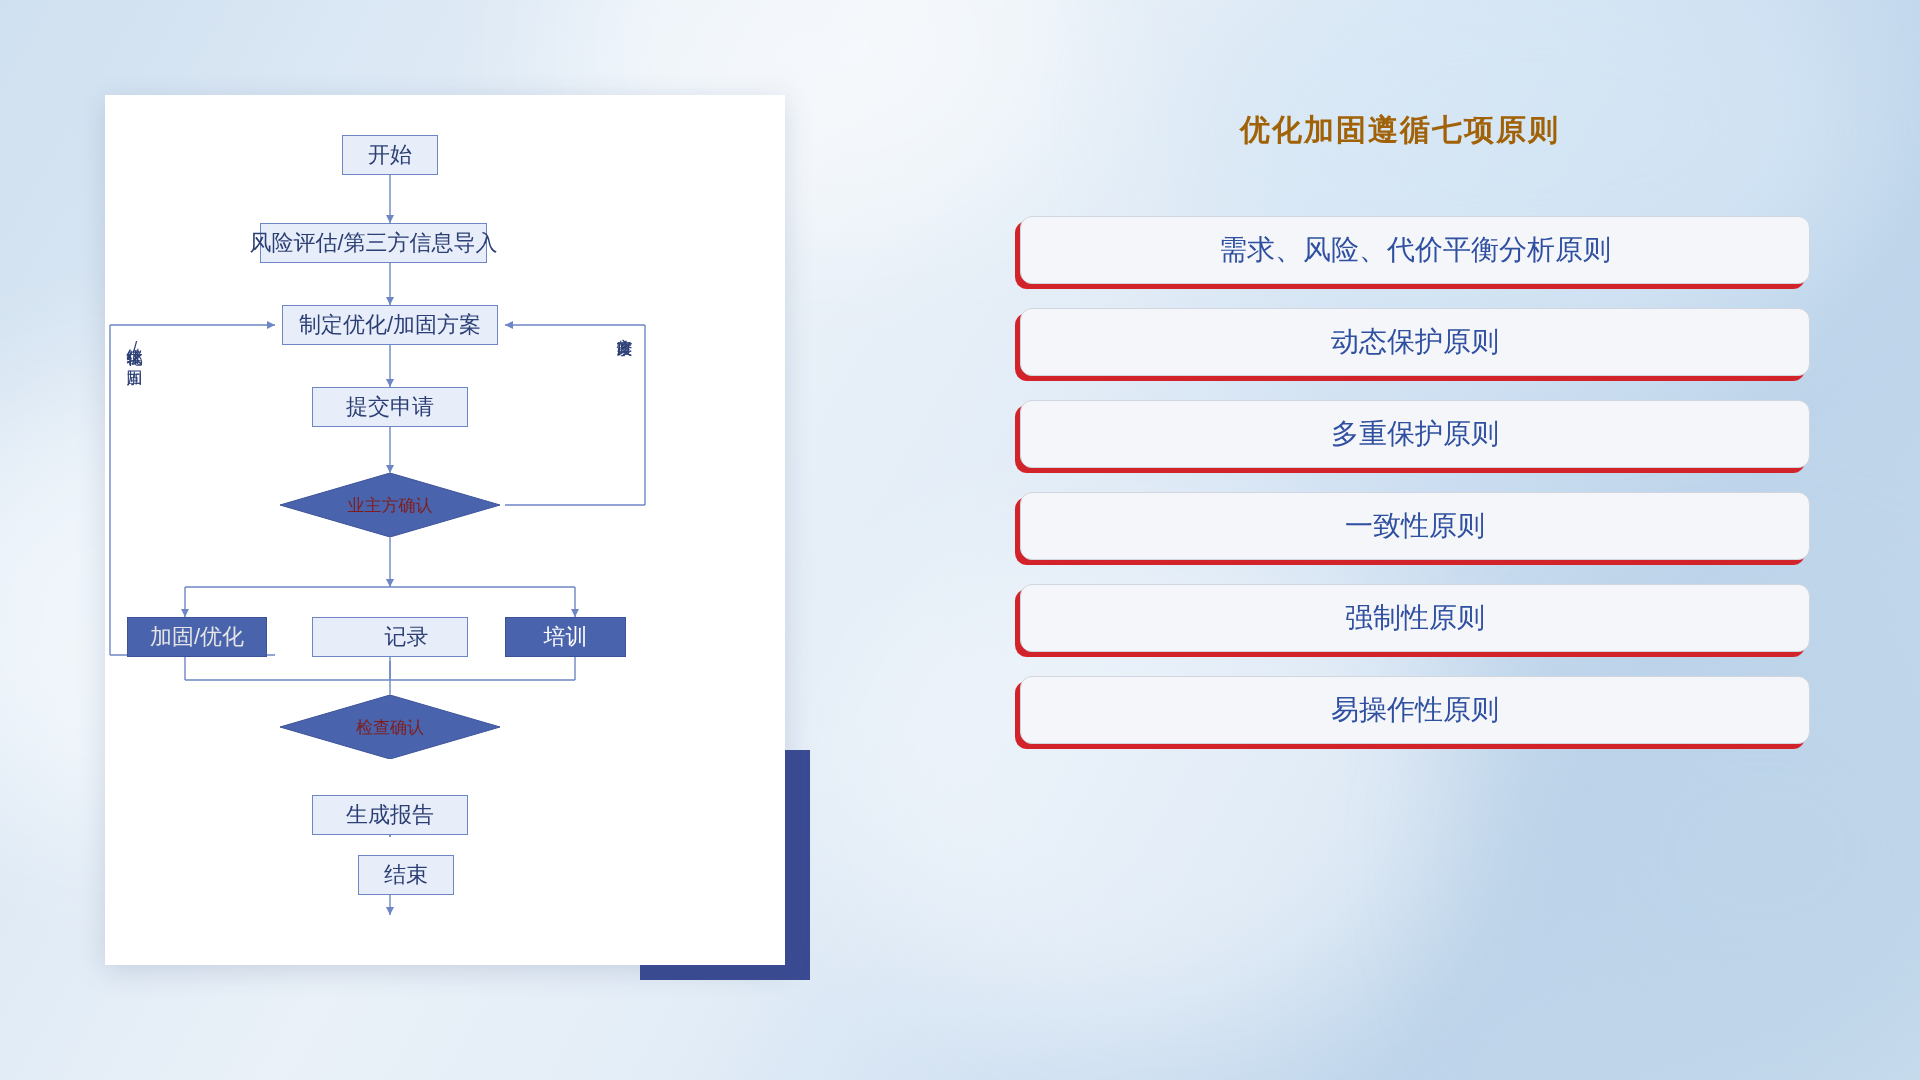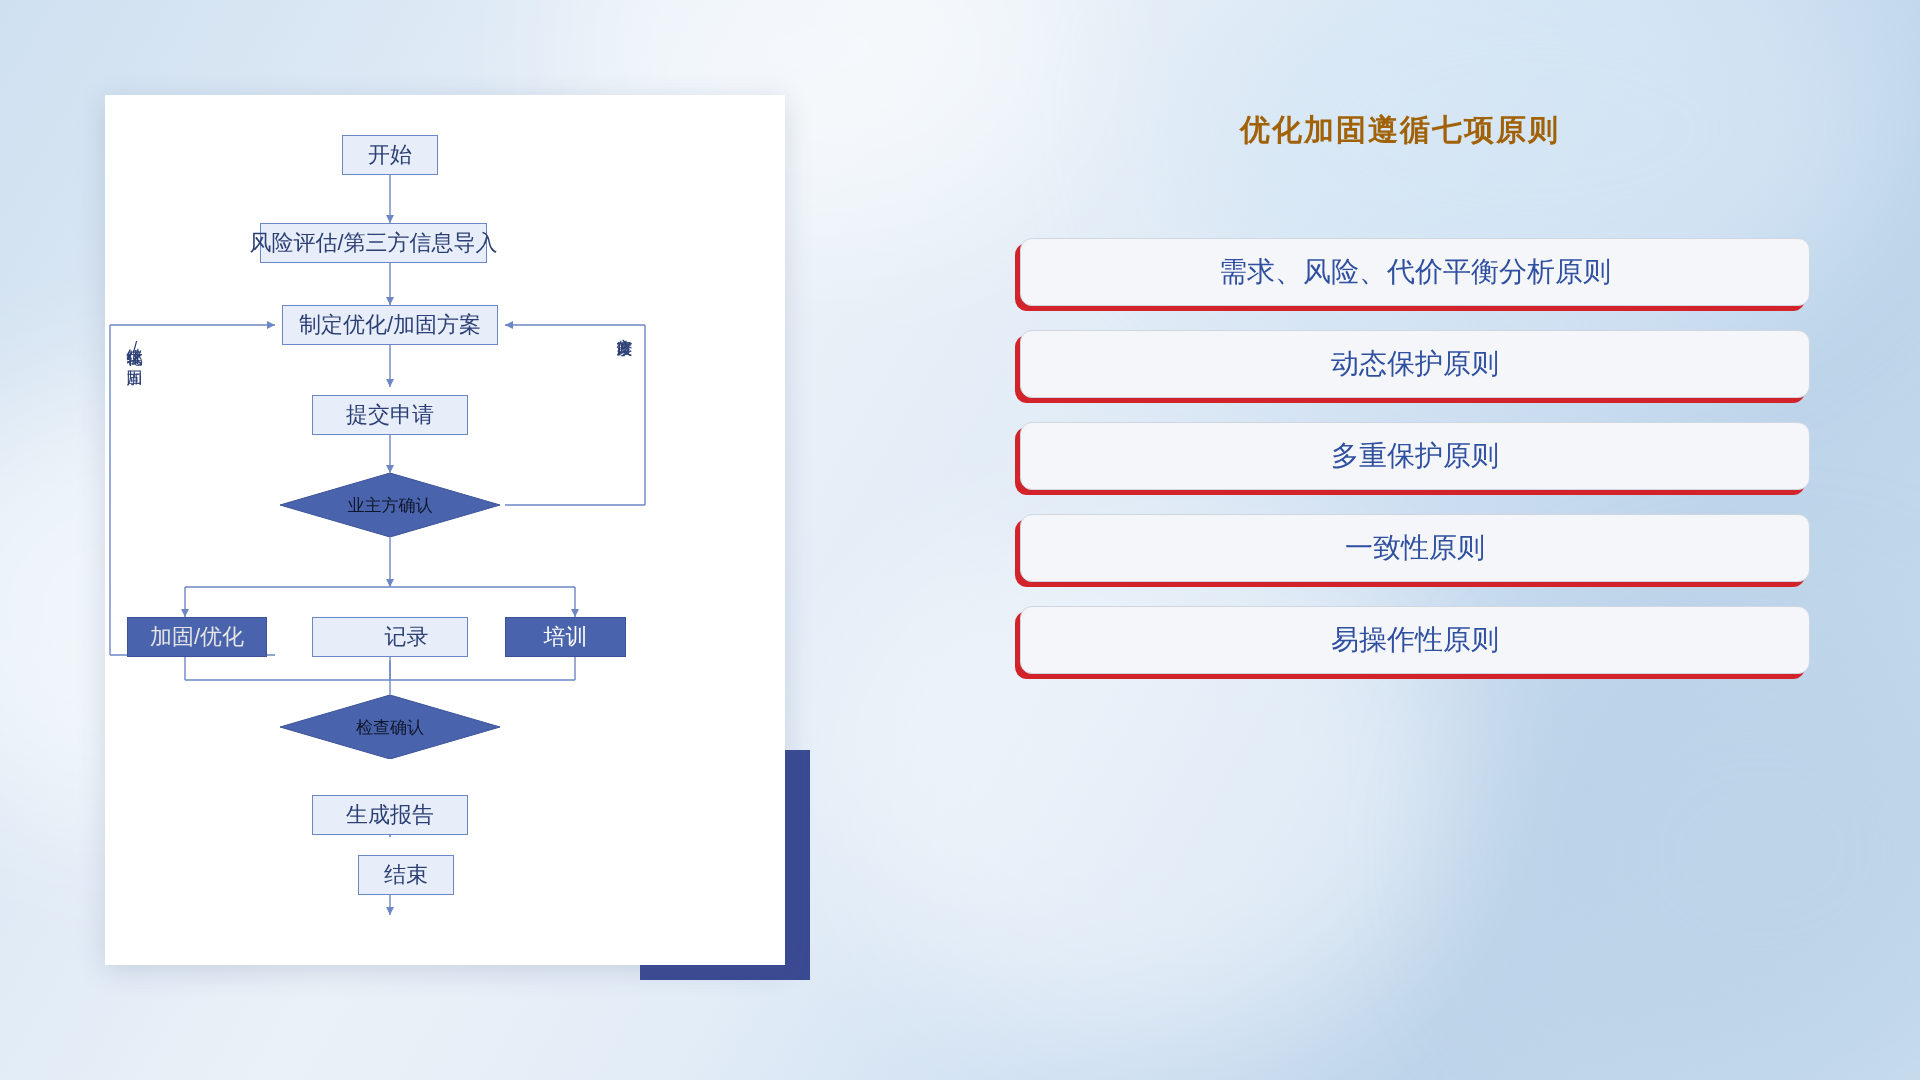--- a/index.html
+++ b/index.html
@@ -69,21 +69,21 @@
     position: absolute;
     inset: 0;
   }
   .diamond svg { display: block; }
   .diamond-label {
     position: absolute;
     inset: 0;
     display: flex;
     align-items: center;
     justify-content: center;
-    color: #0f172a;
+    color: #7f1d1d;
     font-size: 17px;
     white-space: nowrap;
   }
   .vlabel {
     position: absolute;
     color: #2c3f75;
     font-size: 16px;
     writing-mode: vertical-rl;
     text-orientation: upright;
     letter-spacing: 1px;
@@ -99,21 +99,21 @@
     width: 760px;
     text-align: center;
     font-size: 30px;
     font-weight: bold;
     color: #a16207;
     letter-spacing: 2px;
   }
   .principles {
     position: absolute;
     left: 1020px;
-    top: 238px;
+    top: 216px;
     width: 790px;
     text-align: right;
   }
   .principle {
     position: relative;
     height: 66px;
     margin-bottom: 24px;
     background: #f4f6f9;
     border: 1px solid #cfd6e0;
     border-radius: 12px;
@@ -192,21 +192,21 @@
     </div>
 
     <div class="node" style="left:155px; top:128px; width:227px; height:40px;">
       <span>风险评估/第三方信息导入</span>
     </div>
 
     <div class="node" style="left:177px; top:210px; width:216px; height:40px;">
       <span>制定优化/加固方案</span>
     </div>
 
-    <div class="node" style="left:207px; top:300px; width:156px; height:40px;">
+    <div class="node" style="left:207px; top:292px; width:156px; height:40px;">
       <span>提交申请</span>
     </div>
 
     <div class="diamond-wrap" style="left:175px; top:378px; width:220px; height:64px;">
       <div class="diamond">
         <svg width="220" height="64" viewBox="0 0 220 64">
           <polygon points="110,0 220,32 110,64 0,32" fill="#4a63ad" stroke="#3c539a" stroke-width="1"></polygon>
         </svg>
       </div>
       <div class="diamond-label">业主方确认</div>
@@ -257,15 +257,18 @@
   <div class="principle">
       <span>动态保护原则</span>
     </div>
   <div class="principle">
       <span>多重保护原则</span>
     </div>
   <div class="principle">
       <span>一致性原则</span>
     </div>
   <div class="principle">
+      <span>强制性原则</span>
+    </div>
+  <div class="principle">
       <span>易操作性原则</span>
     </div>
 </div>
 
 </body></html>

